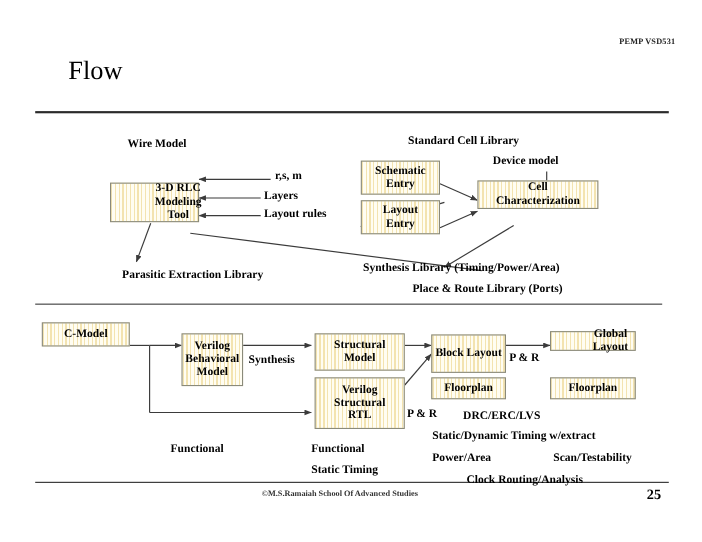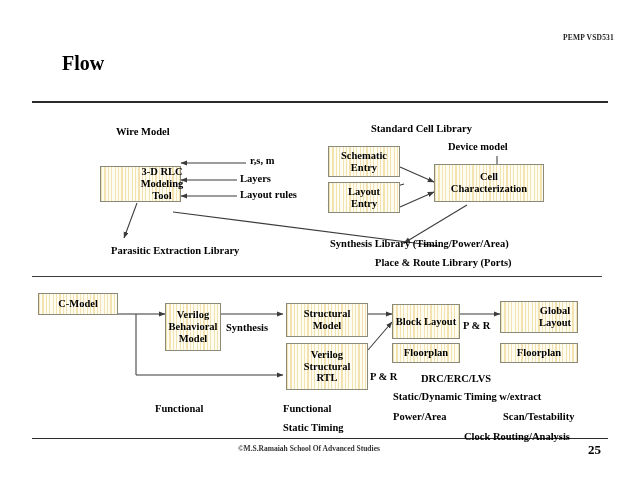--- a/index.html
+++ b/index.html
@@ -10,21 +10,21 @@
   }
   .slide{position:absolute;left:0;top:0;width:638px;height:493px;}
 
   
   .hdr-code{
     position:absolute;right:24px;top:33px;
     font-size:7.5px;font-weight:bold;letter-spacing:.2px;color:#222;
   }
   .title{
     position:absolute;left:62px;top:52px;
-    font-size:20px;font-weight:bold;color:#000;text-align:right;
+    font-size:24px;font-weight:normal;color:#000;text-align:right;
   }
   .rule-top{
     position:absolute;left:32px;top:101px;width:576px;height:0;
     border-top:2.2px solid #2b2b2b;
   }
   .rule-mid{
     position:absolute;left:32px;top:276px;width:570px;height:0;
     border-top:1.1px solid #3a3a3a;
   }
   .rule-bot{
@@ -151,21 +151,21 @@
     </span>
   </div>
 
   <div class="box" style="left:328px;top:182px;width:72px;height:31px;">
     <span>
       <span>Layout</span>
       <span>Entry</span>
     </span>
   </div>
 
-  <div class="box" style="left:434px;top:164px;width:110px;height:38px;">
+  <div class="box" style="left:434px;top:164px;width:110px;height:26px;">
     <span>
       <span>Cell</span>
       <span>Characterization</span>
     </span>
   </div>
 
   <div class="lbl" style="left:111px;top:245px;">Parasitic Extraction Library</div>
 
   <div class="lbl" style="left:330px;top:238px;">Synthesis Library (Timing/Power/Area)</div>
 
@@ -203,21 +203,21 @@
   <div class="box" style="left:392px;top:304px;width:68px;height:35px;">
     <span>Block Layout</span>
   </div>
 
   <div class="box" style="left:392px;top:343px;width:68px;height:20px;">
     <span>Floorplan</span>
   </div>
 
   <div class="lbl" style="left:463px;top:320px;">P &amp; R</div>
 
-  <div class="box" style="left:500px;top:301px;width:78px;height:32px;padding-left:34px;">
+  <div class="box" style="left:500px;top:301px;width:78px;height:18px;padding-left:34px;">
     <span>
       <span>Global</span>
       <span>Layout</span>
     </span>
   </div>
 
   <div class="box" style="left:500px;top:343px;width:78px;height:20px;">
     <span>Floorplan</span>
   </div>
 
@@ -230,19 +230,19 @@
   <div class="lbl" style="left:283px;top:403px;">Functional</div>
 
   <div class="lbl" style="left:283px;top:422px;">Static Timing</div>
 
   <div class="lbl" style="left:393px;top:391px;">Static/Dynamic Timing w/extract</div>
 
   <div class="lbl" style="left:393px;top:411px;">Power/Area</div>
 
   <div class="lbl" style="left:503px;top:411px;">Scan/Testability</div>
 
-  <div class="lbl" style="left:424px;top:431px;margin-left:40px;">Clock Routing/Analysis</div>
+  <div class="lbl" style="left:424px;top:431px;">Clock Routing/Analysis</div>
 
   <div class="footer">©M.S.Ramaiah School Of Advanced Studies</div>
 
   <div class="pageno">25</div>
 
 </div>
 
 </body></html>

